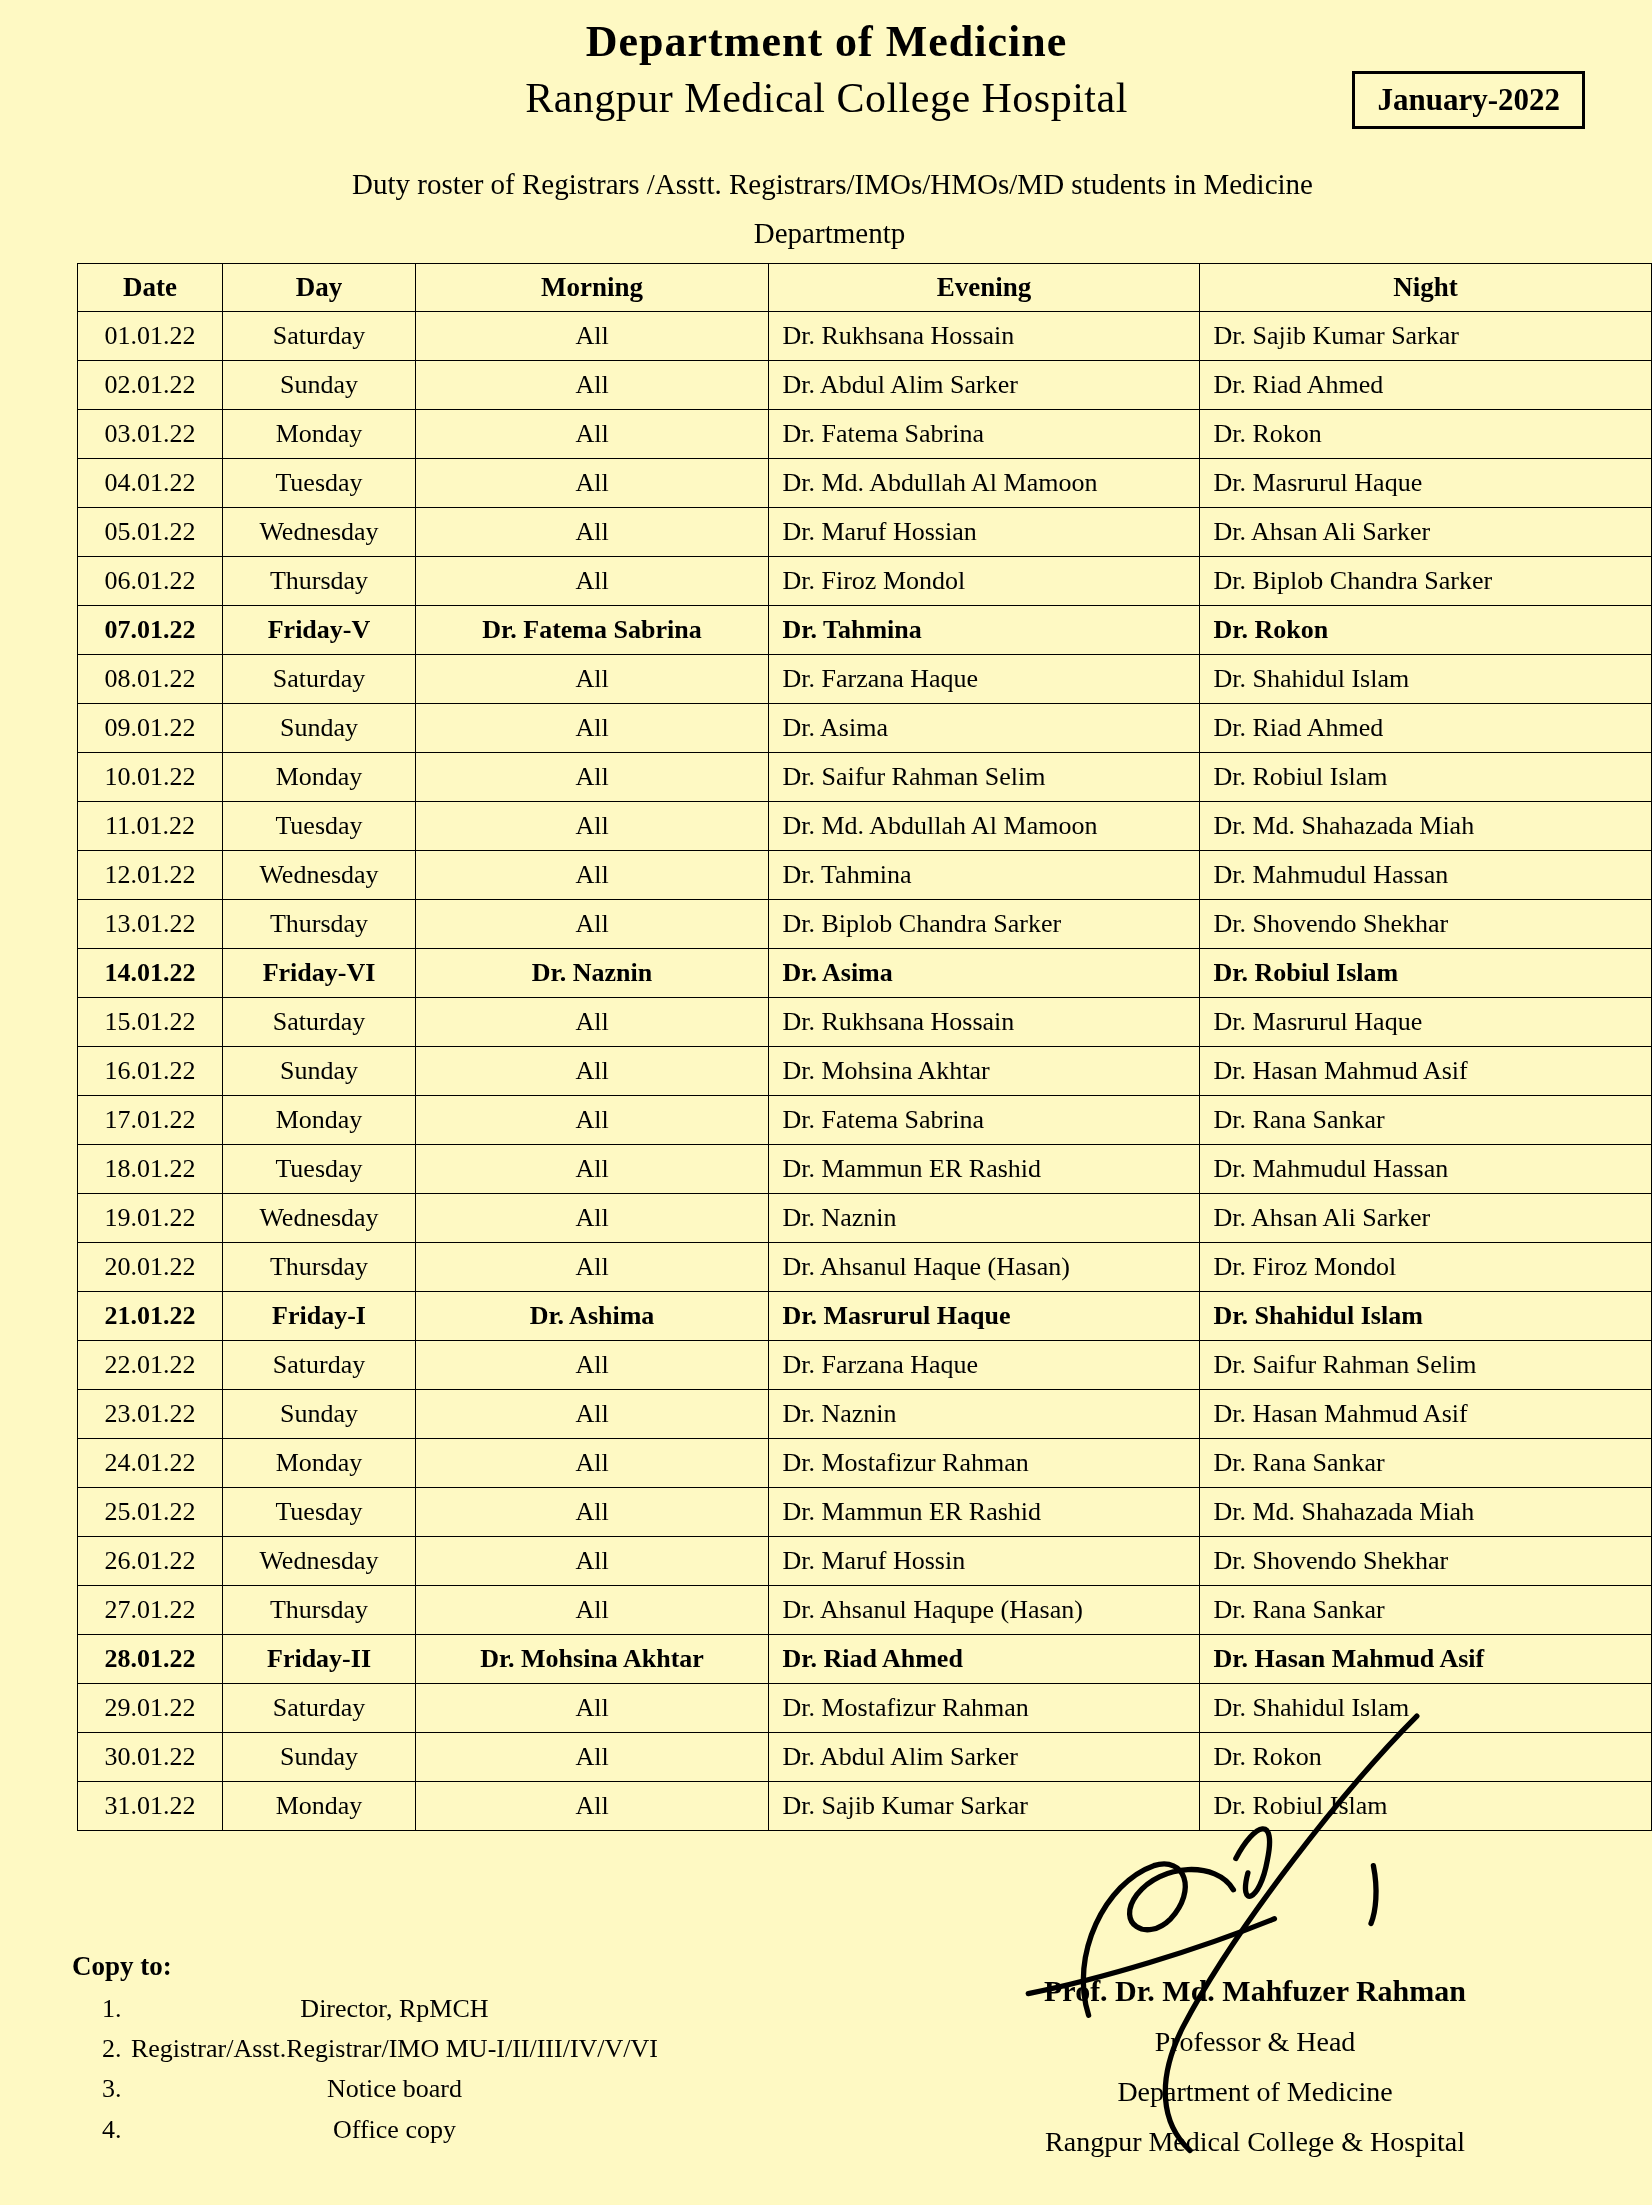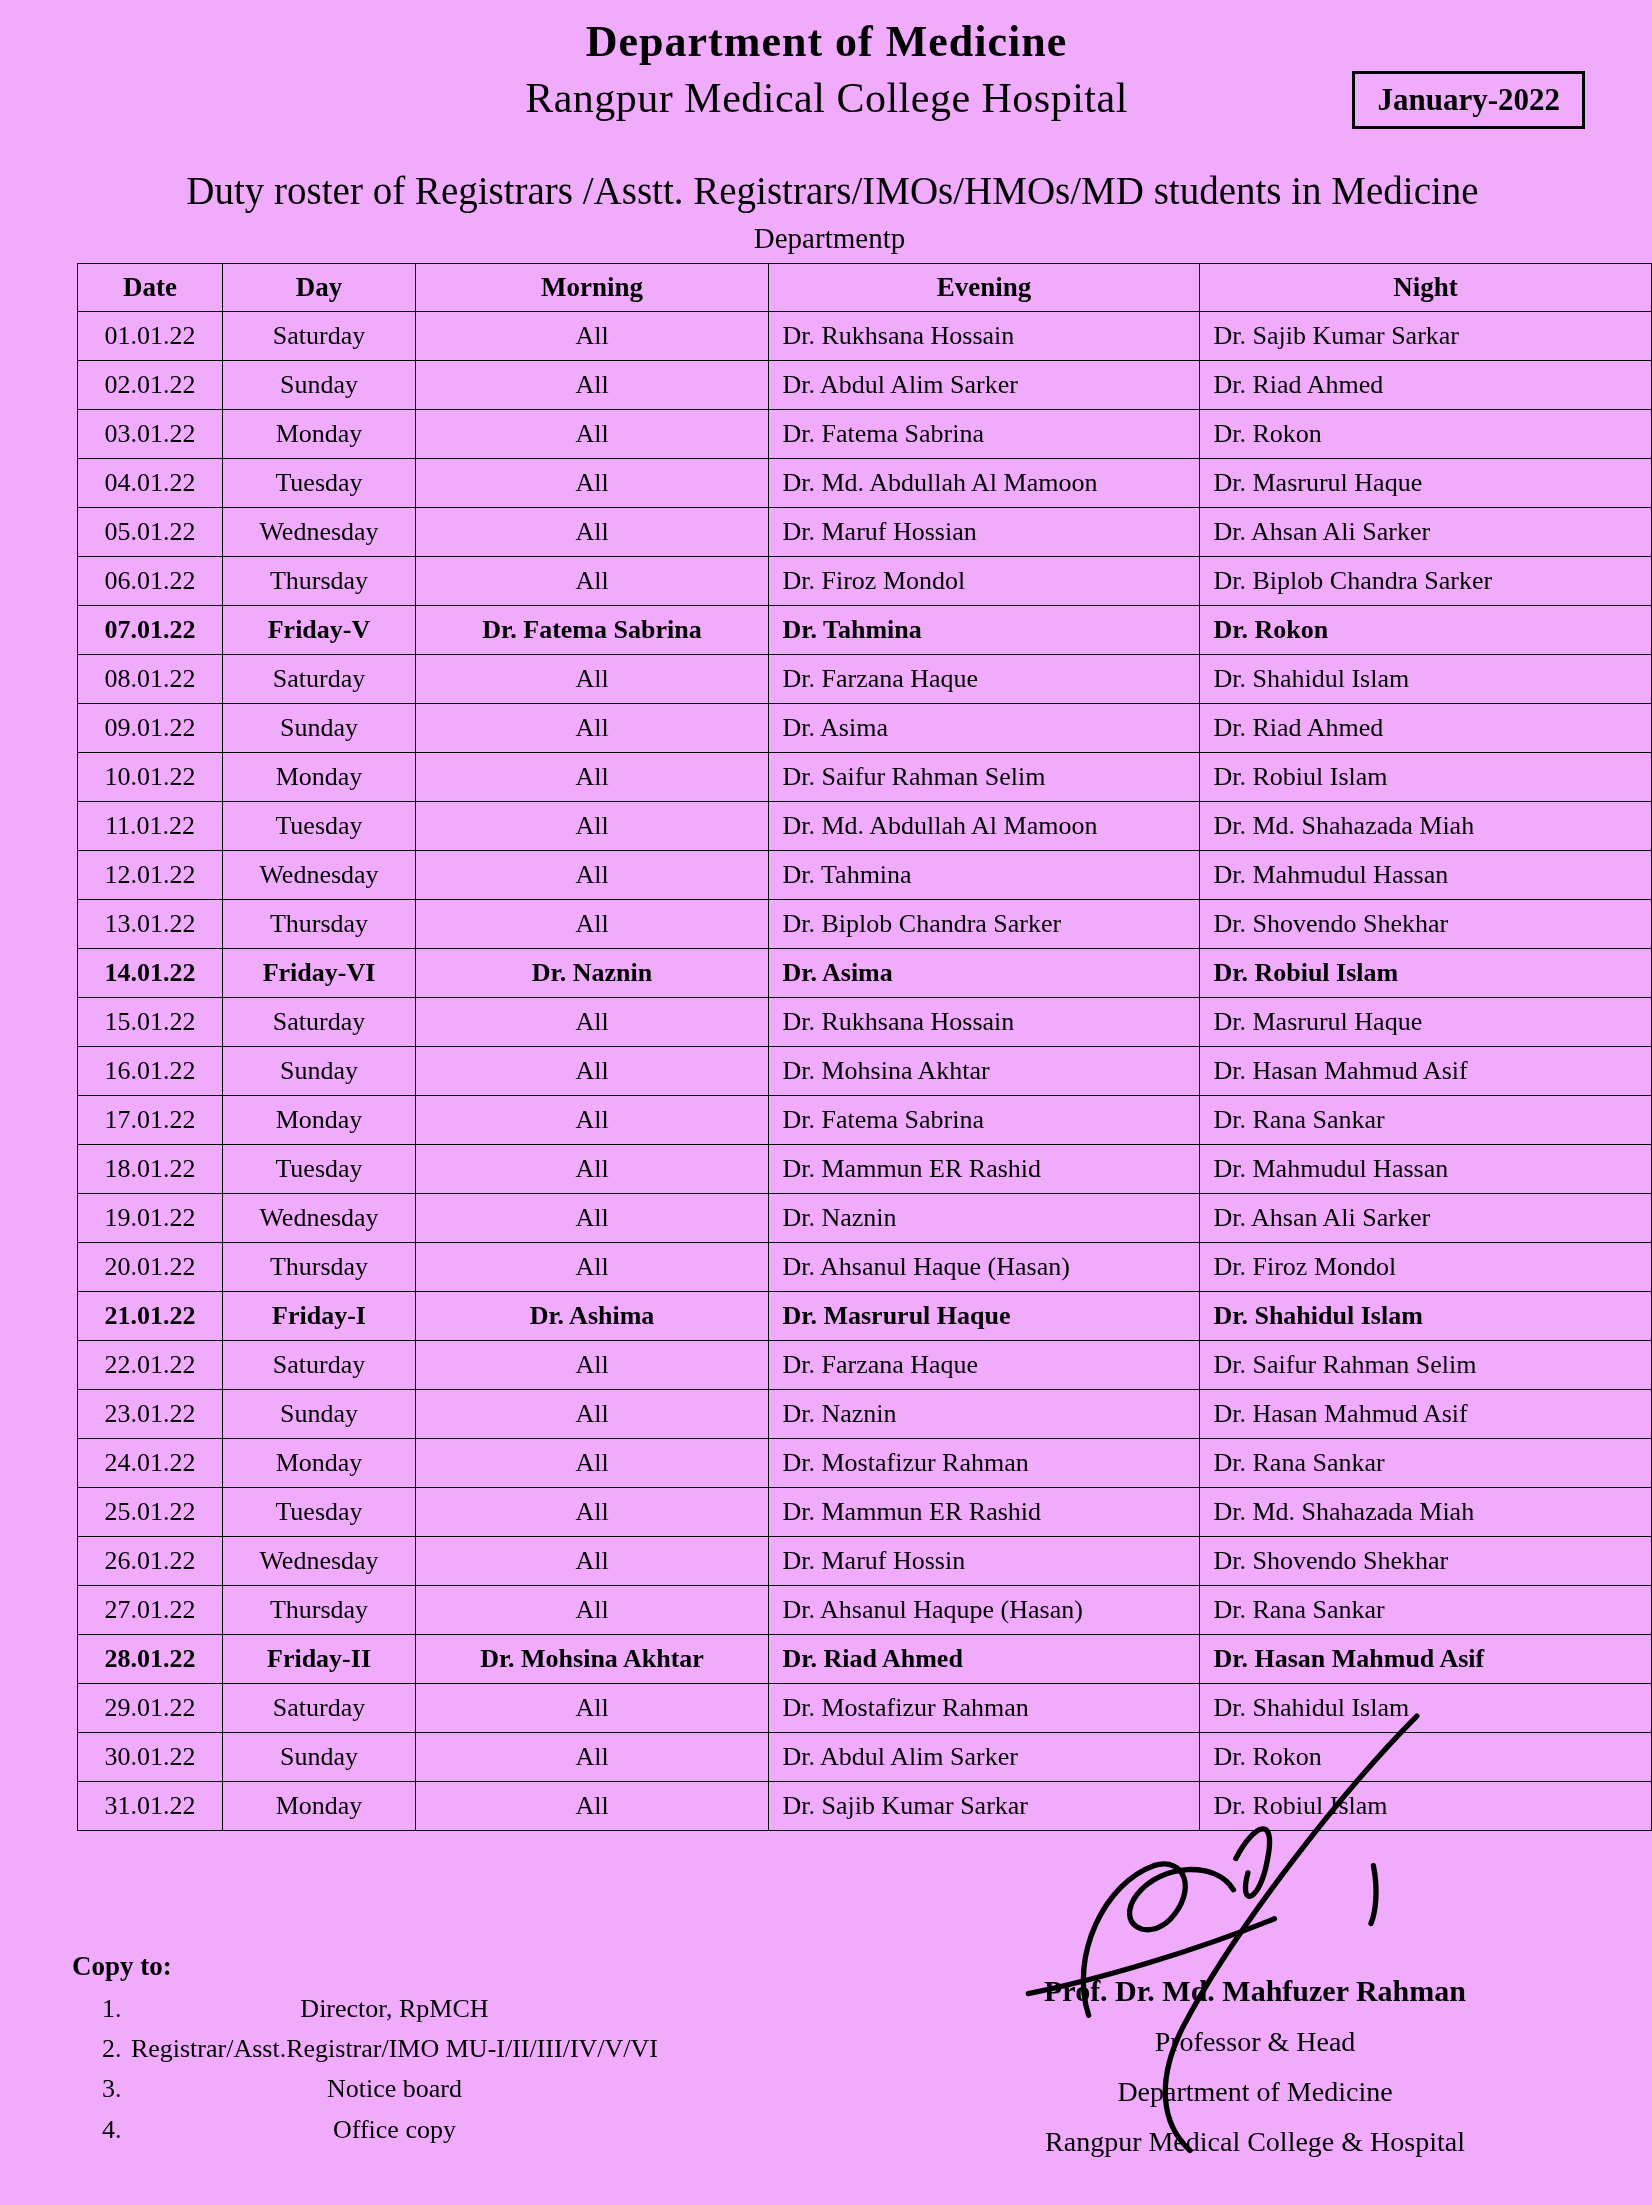--- a/index.html
+++ b/index.html
@@ -6,21 +6,21 @@
     margin: 0;
     padding: 0;
     background: #ffffff;
     color: #000000;
     font-family: "Liberation Serif", "DejaVu Serif", serif;
   }
   .page {
     position: relative;
     width: 1653px;
     height: 2205px;
-    background: #f0abfc;
+    background: #fef9c3;
     overflow: hidden;
   }
 
   
   .doc-header { text-align: center; padding-top: 16.4px; }
   .doc-title {
     margin: 0;
     font-size: 44px;
     font-weight: bold;
     letter-spacing: 1px;
@@ -35,21 +35,21 @@
   }
   .month-box {
     position: absolute;
     right: 68px;
     top: -2.9px;
     border: 3.9px solid #000;
     padding: 7.7px 22px;
     font-size: 31px;
     font-weight: bold;
   }
-  .desc-line1 { margin: 31px 0 9px 0; font-size: 39px; padding-left: 12px; }
+  .desc-line1 { margin: 31px 0 16px 0; font-size: 29px; padding-left: 12px; }
   .desc-line2 { margin: 4.8px 0 0 0; font-size: 29px; padding-left: 6px; }
 
   
   table.roster {
     position: absolute;
     left: 77px;
     top: 263px;
     width: 1574px;
     border-collapse: collapse;
     table-layout: fixed;

